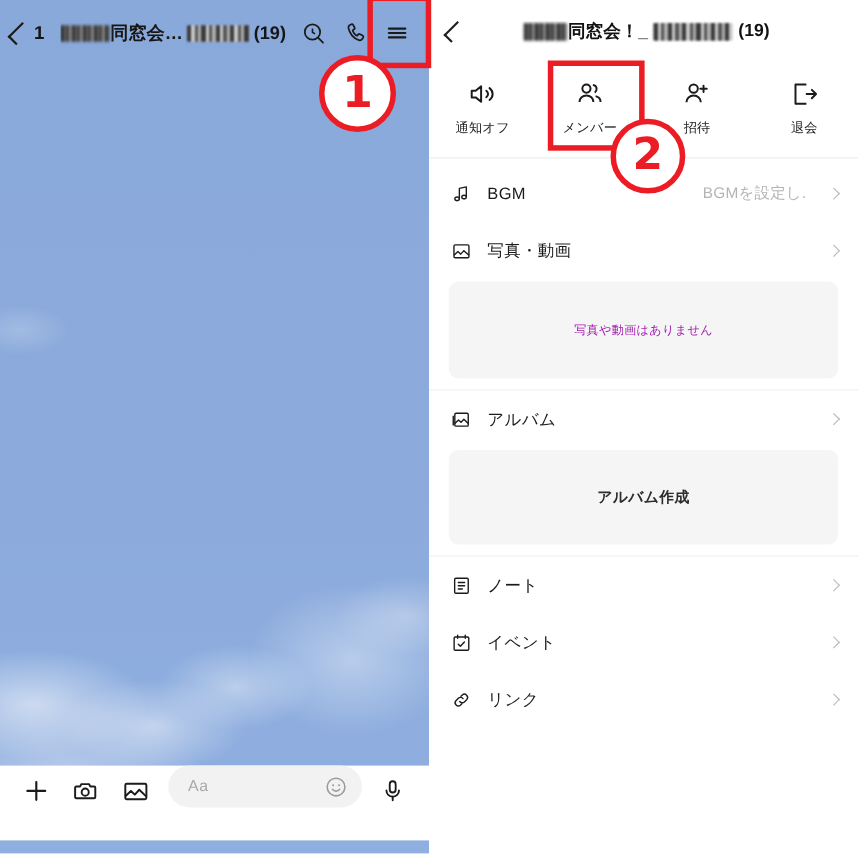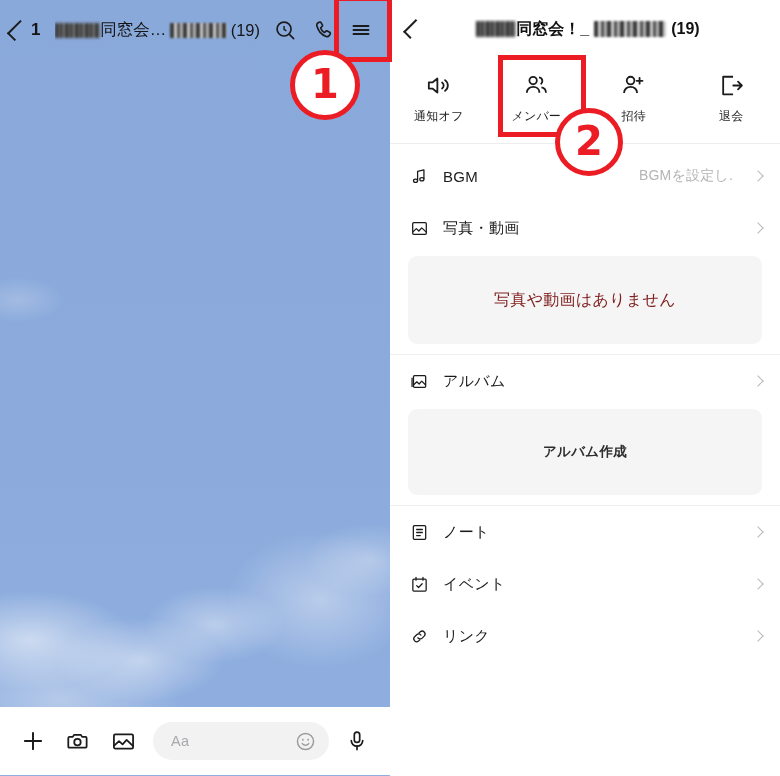--- a/index.html
+++ b/index.html
@@ -44,21 +44,21 @@
     border-left:2.4px solid #1b1b1b;
     border-bottom:2.4px solid #1b1b1b;
     transform:rotate(45deg);
     margin-left:4px;
   }
   .badge-num { font-size:17px; font-weight:700; color:#151515; margin-left:3px; }
   .chat-title {
     flex:1;
     display:flex; align-items:center; justify-content:flex-start;
     gap:0px;
-    font-size:16.5px; font-weight:400; color:#161616;
+    font-size:16.5px; font-weight:700; color:#161616;
     white-space:nowrap; overflow:hidden;
     margin-left:9px;
   }
   .redact {
     display:inline-block;
     height:15px;
     vertical-align:-2px;
     background:
       repeating-linear-gradient(90deg,#2a2a2a 0 3px,#6d6d6d 3px 5px,#3b3b3b 5px 8px,#8e8e8e 8px 10px);
     filter:blur(1.4px);
@@ -71,24 +71,24 @@
   }
   .hdr-icons { display:flex; align-items:center; gap:0; }
   .hdr-icon-btn {
     width:38px; height:44px;
     display:flex; align-items:center; justify-content:center;
   }
   .ico-svg { display:block; }
 
   
   .chat-bottom {
-    position:absolute; left:0; bottom:1px; z-index:3;
+    position:absolute; left:0; bottom:12px; z-index:3;
     width:390px; height:68px;
     background:#ffffff;
-    display:flex; align-items:center;
+    display:flex; 
     padding:0 12px;
     gap:3px;
   }
   .bb-btn {
     width:42px; height:46px;
     display:flex; align-items:center; justify-content:center;
   }
   .msg-input {
     flex:1; height:38px;
     background:#f2f2f3;
@@ -173,21 +173,21 @@
   .empty-card {
     margin:2px 18px 10px 18px;
     background:#f5f5f5;
     border-radius:9px;
     height:88px;
     display:flex; flex-direction:column;
     align-items:center; justify-content:center;
     gap:9px;
   }
   .empty-card.tall { height:86px; }
-  .empty-text { font-size:16px; color:#7f1d1d; letter-spacing:.3px; }
+  .empty-text { font-size:11px; color:#a21caf; letter-spacing:.3px; }
   .empty-action { font-size:13.5px; color:#2d2d2d; font-weight:700; letter-spacing:.3px; }
   .sep { height:1px; background:#efefef; margin:0 0 0 0; }
 
   
   .anno-box {
     position:absolute;
     border:5px solid #ec1c24;
     background:transparent;
     z-index:20;
     pointer-events:none;

